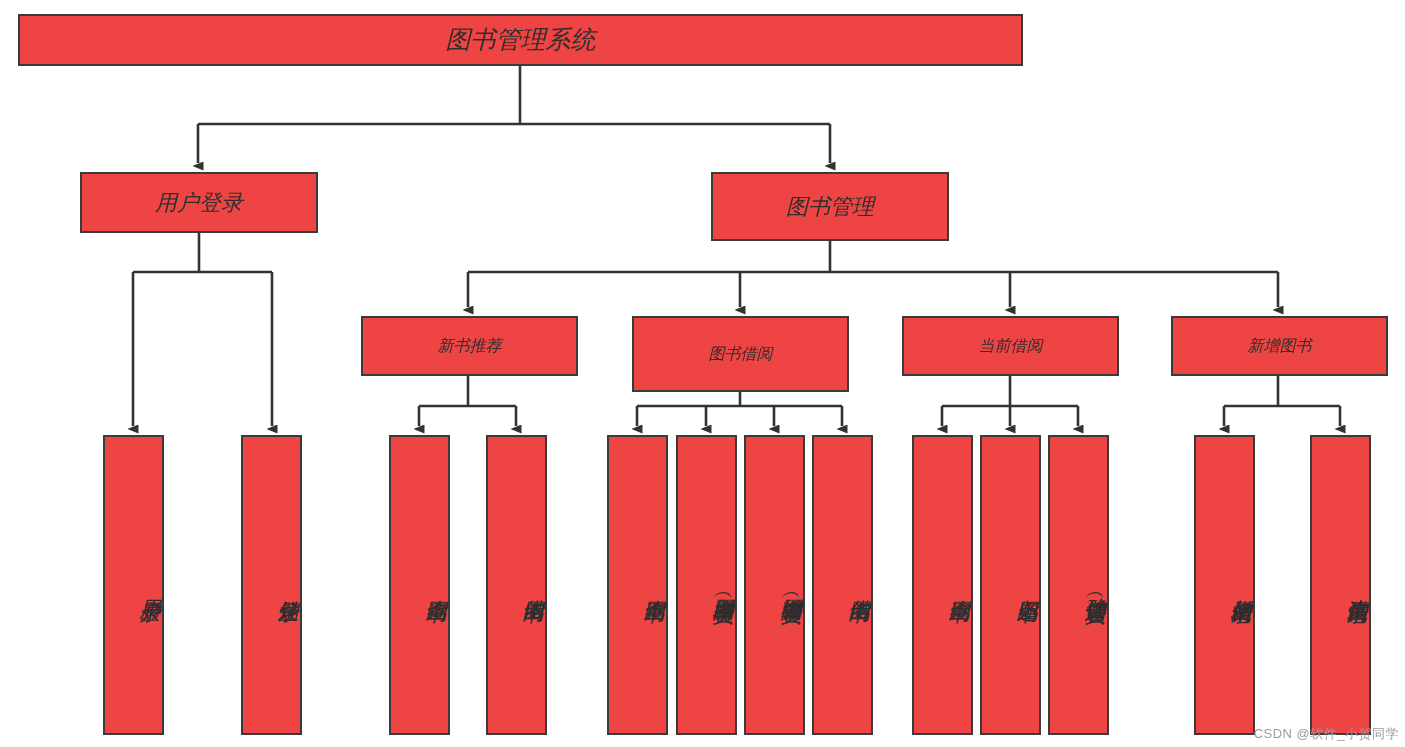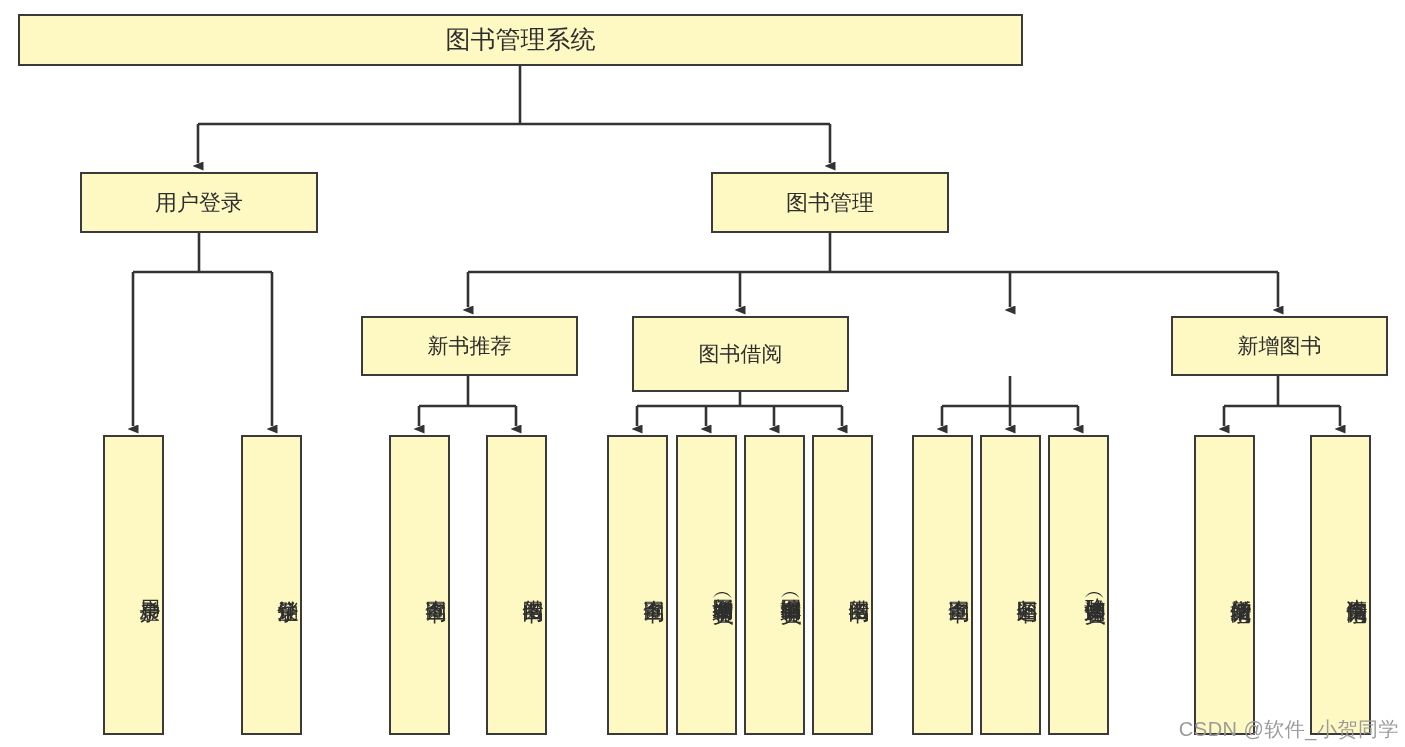--- a/index.html
+++ b/index.html
@@ -21,55 +21,56 @@
     position: absolute;
     left: 0;
     top: 0;
     width: 1405px;
     height: 747px;
     pointer-events: none;
   }
   .node {
     position: absolute;
     box-sizing: border-box;
-    background: #fef9c3;
+    background: #ef4444;
     border: 2.4px solid #3a3a3a;
     display: flex;
     align-items: center;
     justify-content: center;
     color: #2e2e2e;
     text-align: left;
     line-height: 1.18;
+    font-style: italic;
   }
   .node.root {
     font-size: 25px;
   }
   .node.lvl1 {
     font-size: 22px;
   }
   .node.lvl2 {
-    font-size: 21px;
+    font-size: 16px;
   }
   .node.leaf {
     font-size: 21px;
     writing-mode: vertical-rl;
     text-orientation: upright;
     letter-spacing: 1px;
     padding: 6px 0;
     align-items: flex-start;
     justify-content: center;
   }
   .node.leaf > span {
     display: block;
   }
   #watermark {
     position: absolute;
     right: 6px;
     bottom: 4px;
-    font-size: 20px;
+    font-size: 13px;
     color: #9b9b9b;
     white-space: nowrap;
     letter-spacing: 0.5px;
   }
 </style>
 </head>
 <body>
 
 <div id="canvas">
 
@@ -123,29 +124,32 @@
     </g>
   </svg>
 
   <div class="node root" style="left:18px; top:14px; width:1005px; height:52px;">
     <span>图书管理系统</span>
   </div>
 
   <div class="node lvl1" style="left:80px; top:172px; width:238px; height:61px;">
     <span>用户登录</span>
   </div>
-  <div class="node lvl1" style="left:711px; top:172px; width:238px; height:61px;">
+  <div class="node lvl1" style="left:711px; top:172px; width:238px; height:69px;">
     <span>图书管理</span>
   </div>
 
   <div class="node lvl2" style="left:361px; top:316px; width:217px; height:60px;">
     <span>新书推荐</span>
   </div>
   <div class="node lvl2" style="left:632px; top:316px; width:217px; height:76px;">
     <span>图书借阅</span>
+  </div>
+  <div class="node lvl2" style="left:902px; top:316px; width:217px; height:60px;">
+    <span>当前借阅</span>
   </div>
   <div class="node lvl2" style="left:1171px; top:316px; width:217px; height:60px;">
     <span>新增图书</span>
   </div>
 
   <div class="node leaf" style="left:103px; top:435px; width:61px; height:300px;">
     <span>用户登录</span>
   </div>
   <div class="node leaf" style="left:241px; top:435px; width:61px; height:300px;">
     <span>注销登录</span>

